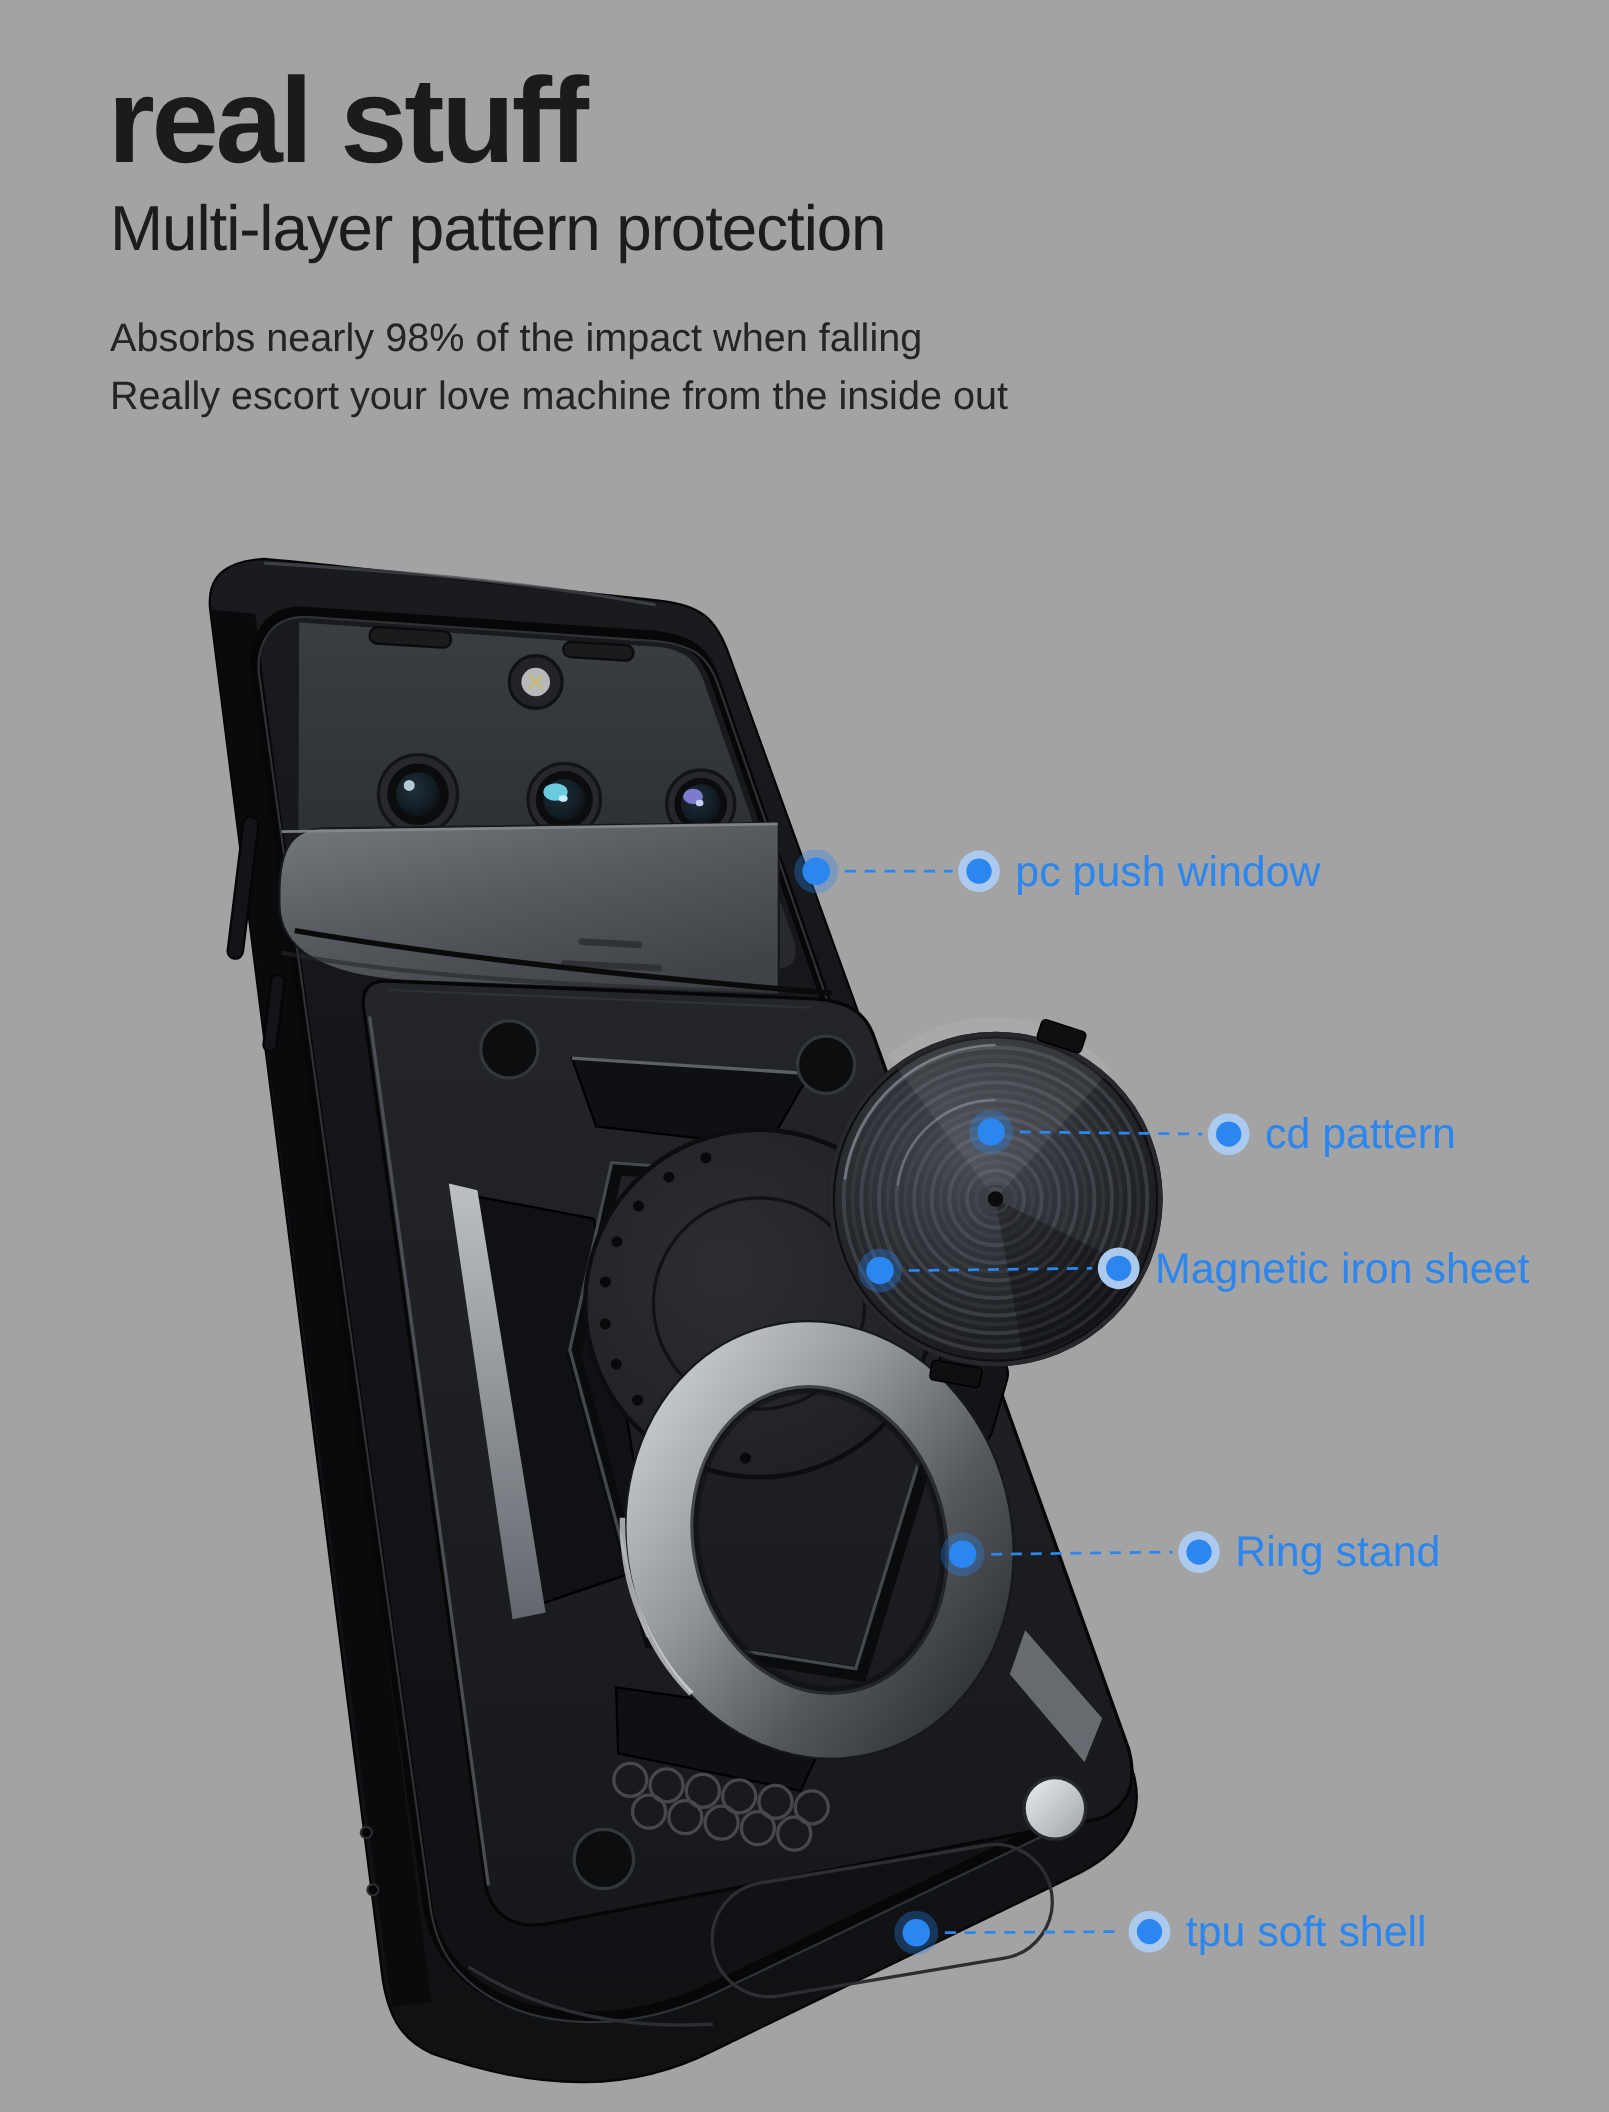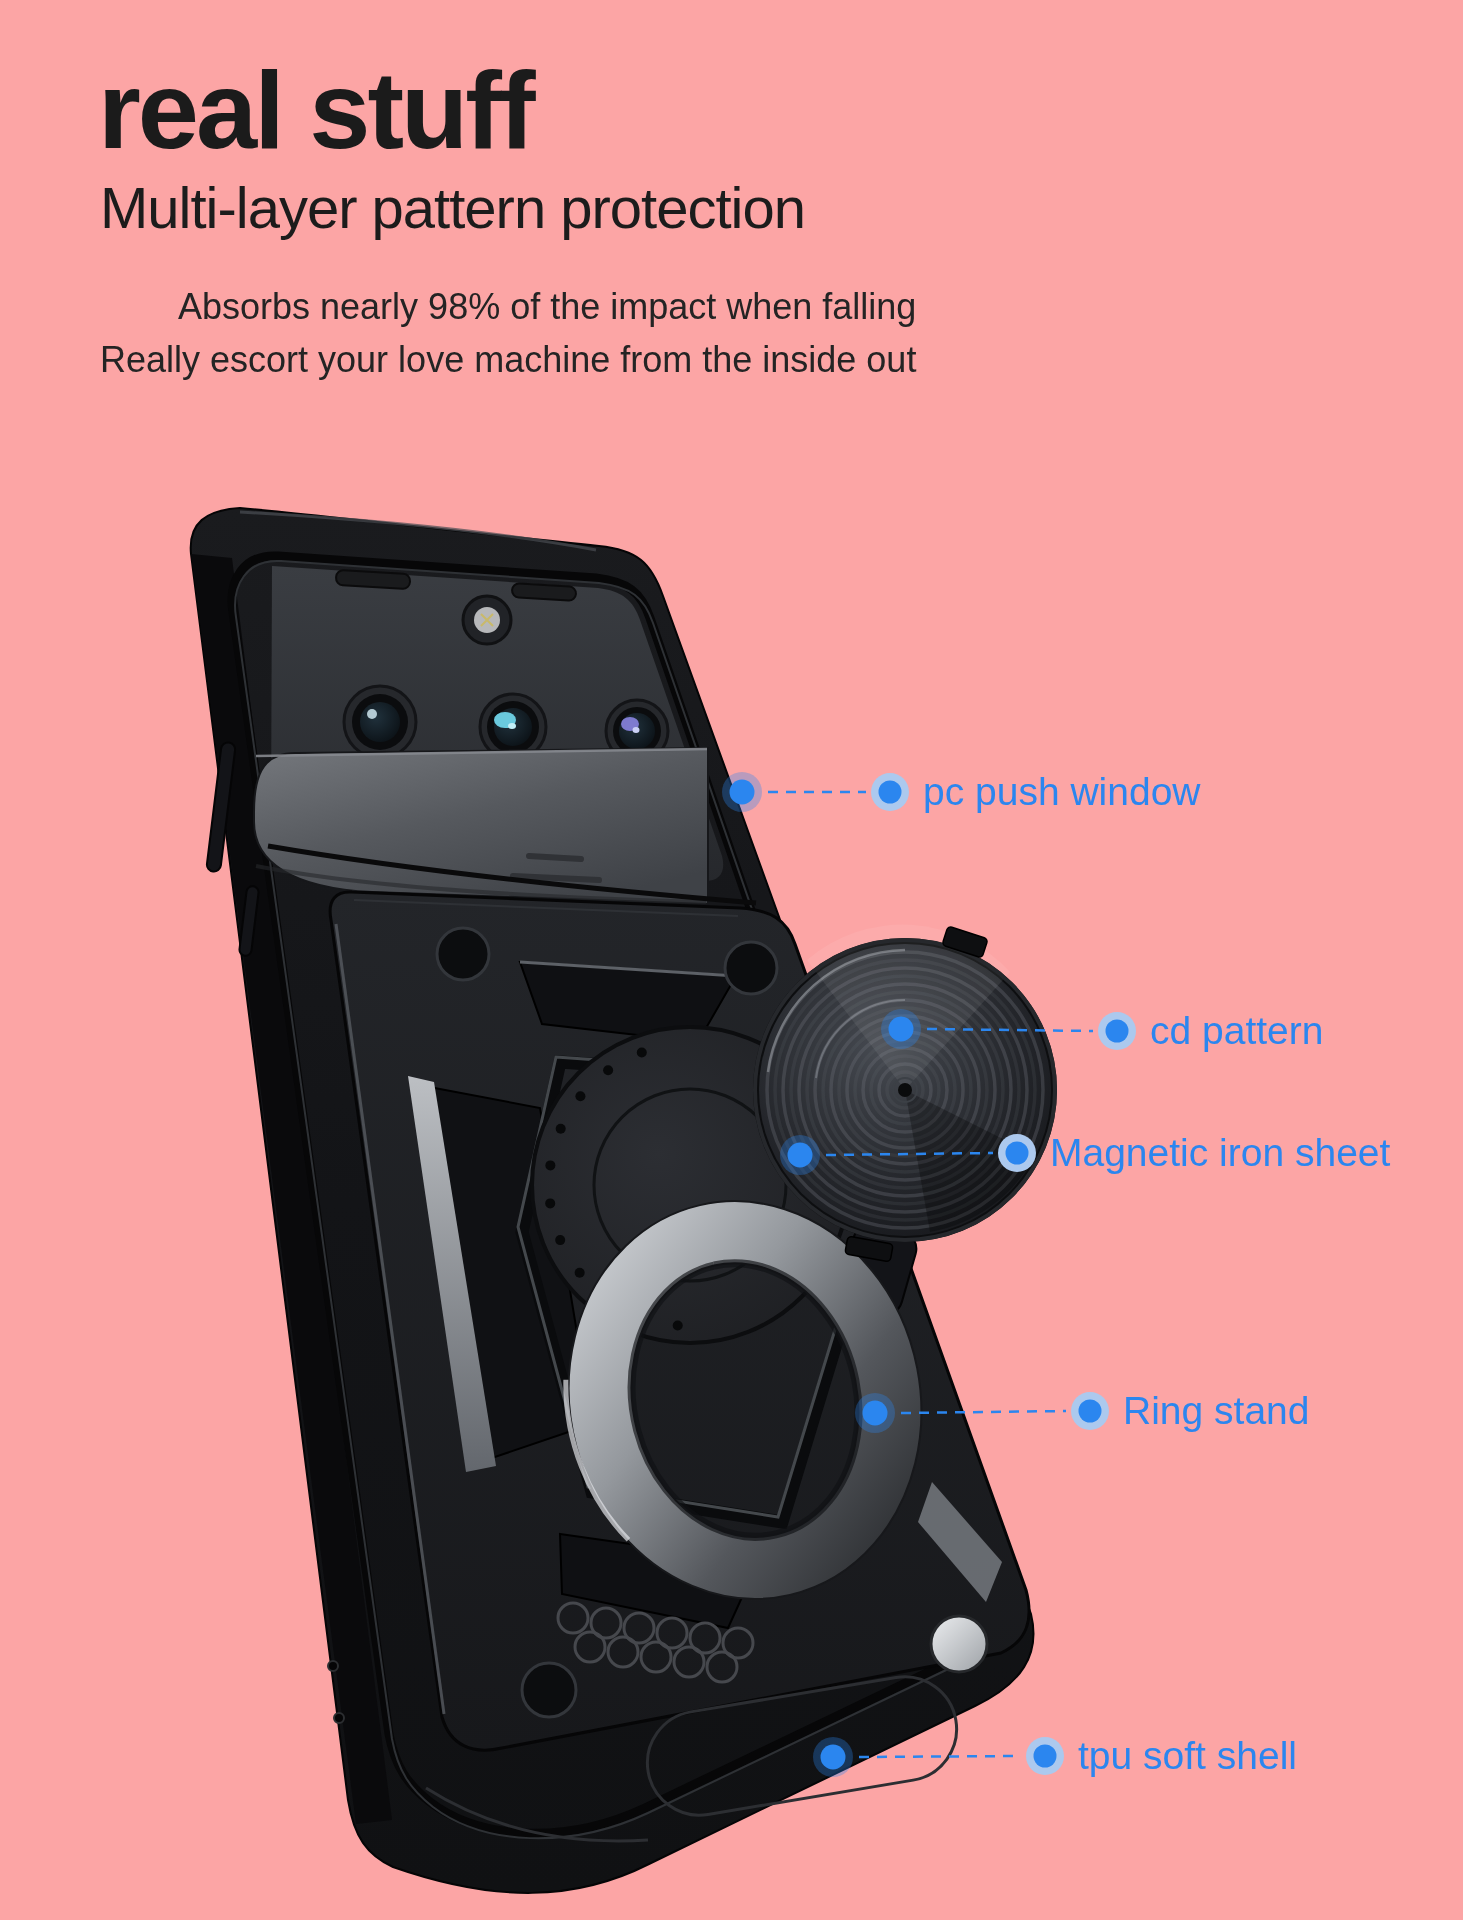--- a/index.html
+++ b/index.html
@@ -1,22 +1,22 @@
 <!DOCTYPE html>
 <html><head>
 <meta charset="utf-8">
 <style>
   html,body{margin:0;padding:0;background:#ffffff;}
-  .stage{position:relative;width:1463px;height:1920px;background:#fca5a5;overflow:hidden;
+  .stage{position:relative;width:1463px;height:1920px;background:#a3a3a3;overflow:hidden;
          font-family:"Liberation Sans",sans-serif;}
   .title{position:absolute;left:98px;top:52px;font-size:110px;font-weight:bold;
          letter-spacing:-3px;color:#1b1b1b;line-height:1.05;}
   .subtitle{position:absolute;left:100px;top:176px;font-size:58px;font-weight:400;
          letter-spacing:-1px;color:#1c1c1c;line-height:1.1;}
-  .desc{position:absolute;left:100px;top:281px;font-size:36px;color:#242424;line-height:1.46;text-align:right;}
+  .desc{position:absolute;left:100px;top:281px;font-size:36px;color:#242424;line-height:1.46;}
   .desc div{white-space:nowrap;}
   svg{position:absolute;left:0;top:0;}
   svg text{font-family:"Liberation Sans",sans-serif;}
 </style>
 </head>
 <body>
 
 <div class="stage">
 
   <div class="title">real stuff</div>

